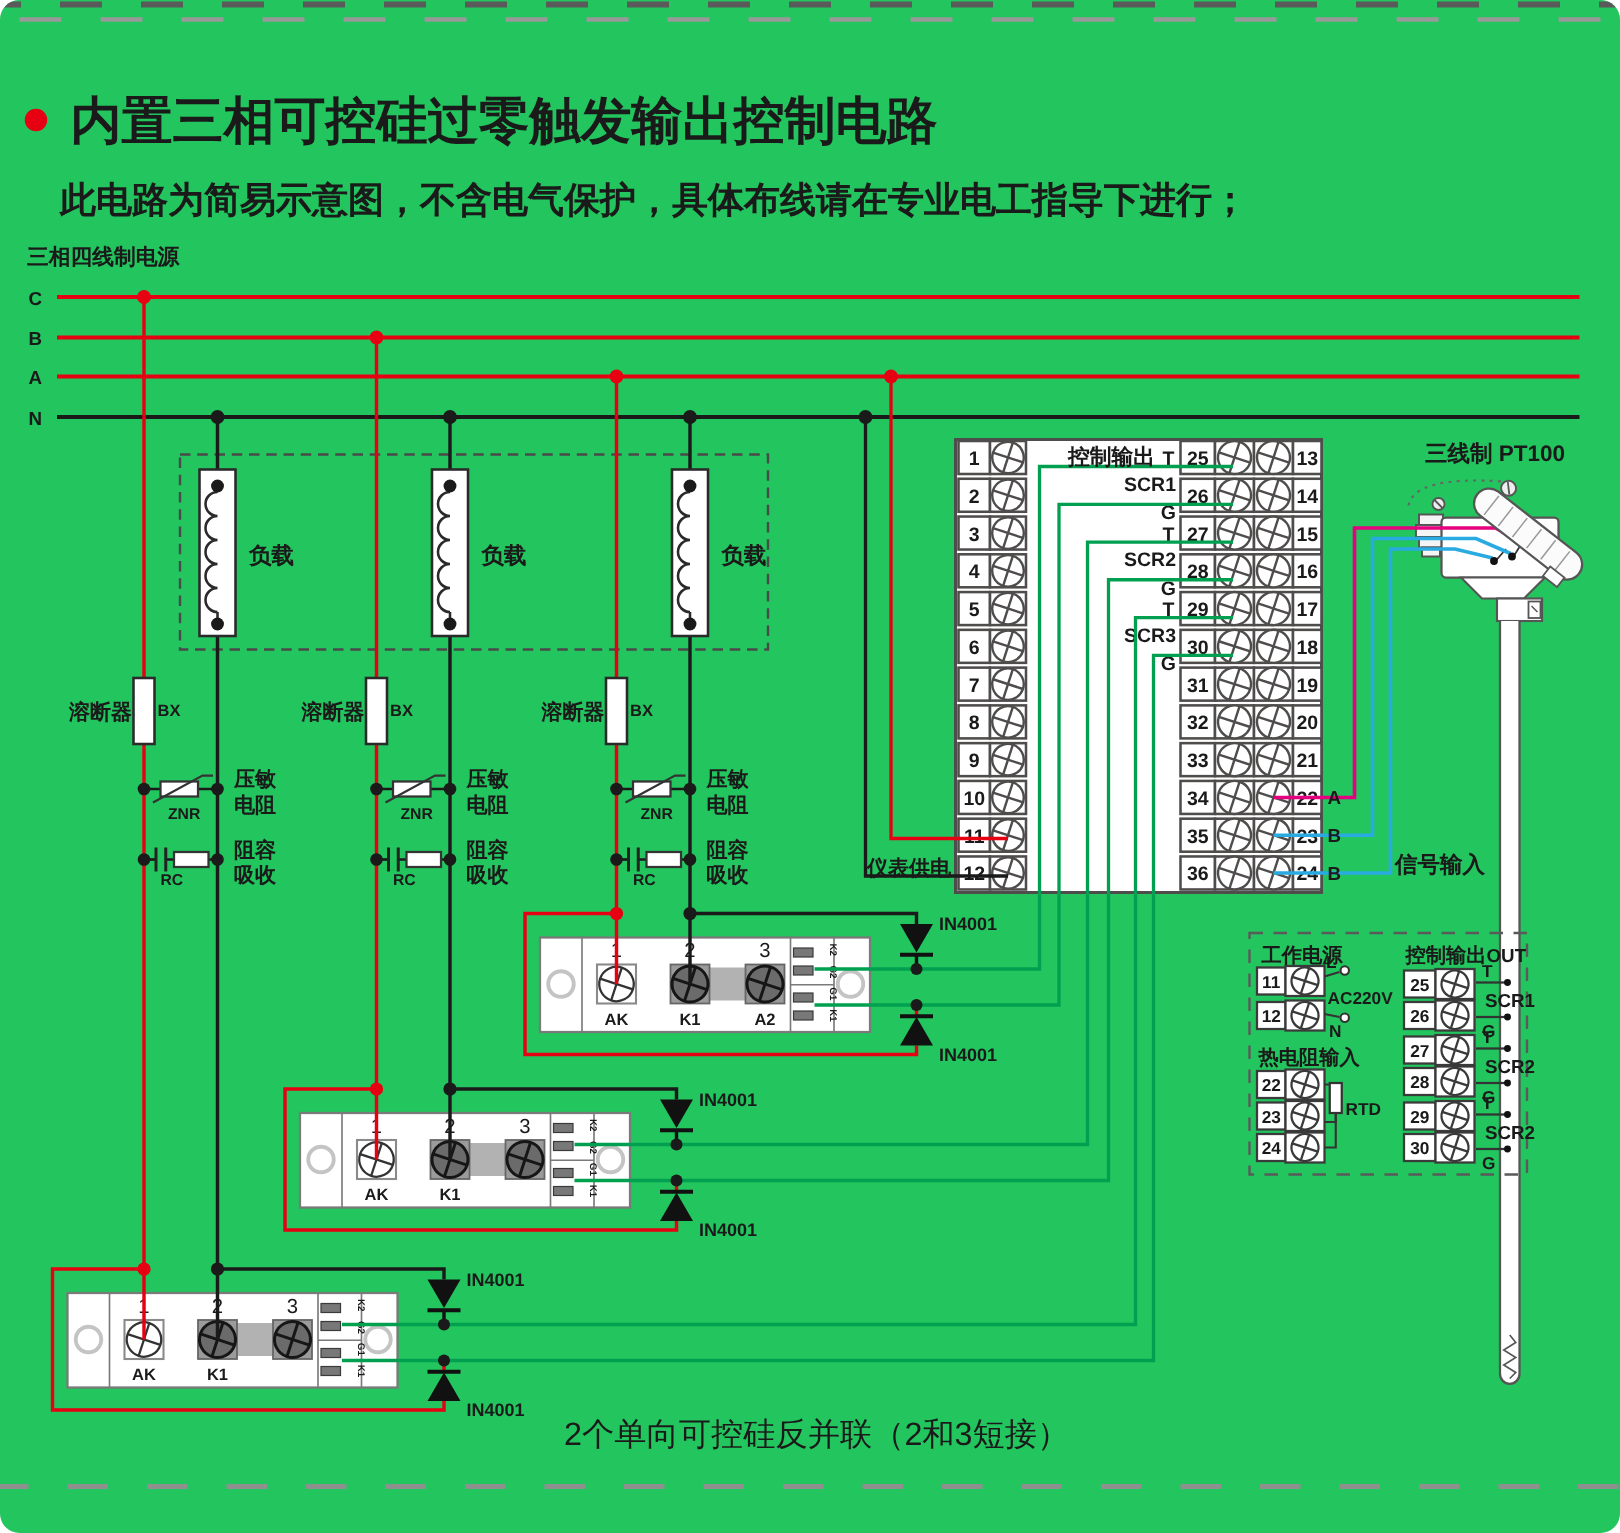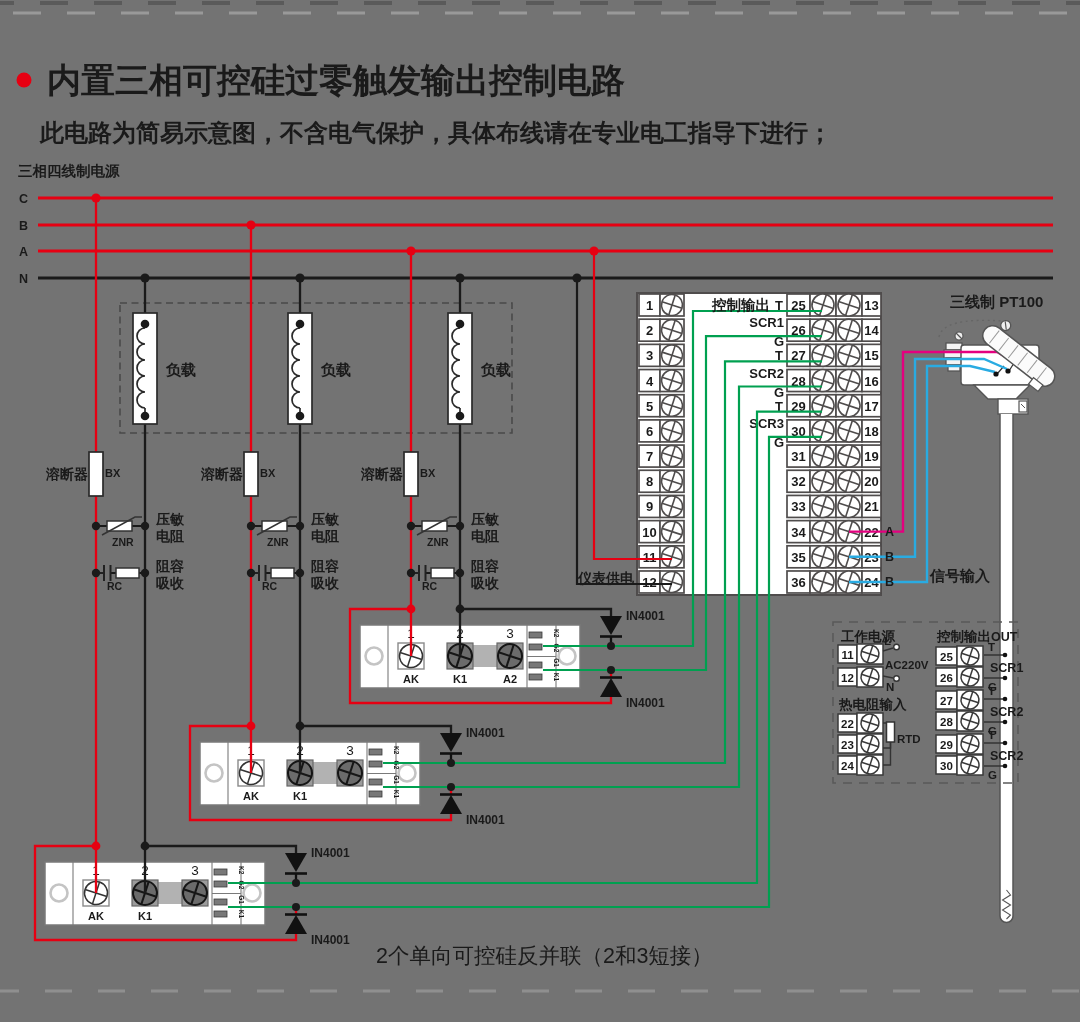--- a/index.html
+++ b/index.html
@@ -1,16 +1,16 @@
 <!DOCTYPE html>
 <html><head>
 <meta charset="utf-8">
 <style>
   html,body{margin:0;padding:0;background:#ffffff;}
-  #stage{position:relative;width:1080px;height:1022px;background:#737373;overflow:hidden;}
+  #stage{position:relative;width:1080px;height:1022px;background:#22c55e;overflow:hidden;border-radius:13px;}
   svg{display:block;}
   text{font-family:"Liberation Sans","DejaVu Sans",sans-serif;fill:#1a1a1a;}
 </style>
 </head>
 <body>
 
 <div id="stage">
 <svg id="circuit" width="1080" height="1022" viewBox="0 0 1080 1022">
   <g id="g-borders">
         <line x1="0" y1="3" x2="1080" y2="3" stroke="#5a5a5a" stroke-width="4" stroke-dasharray="28 26" stroke-dashoffset="14"></line>

